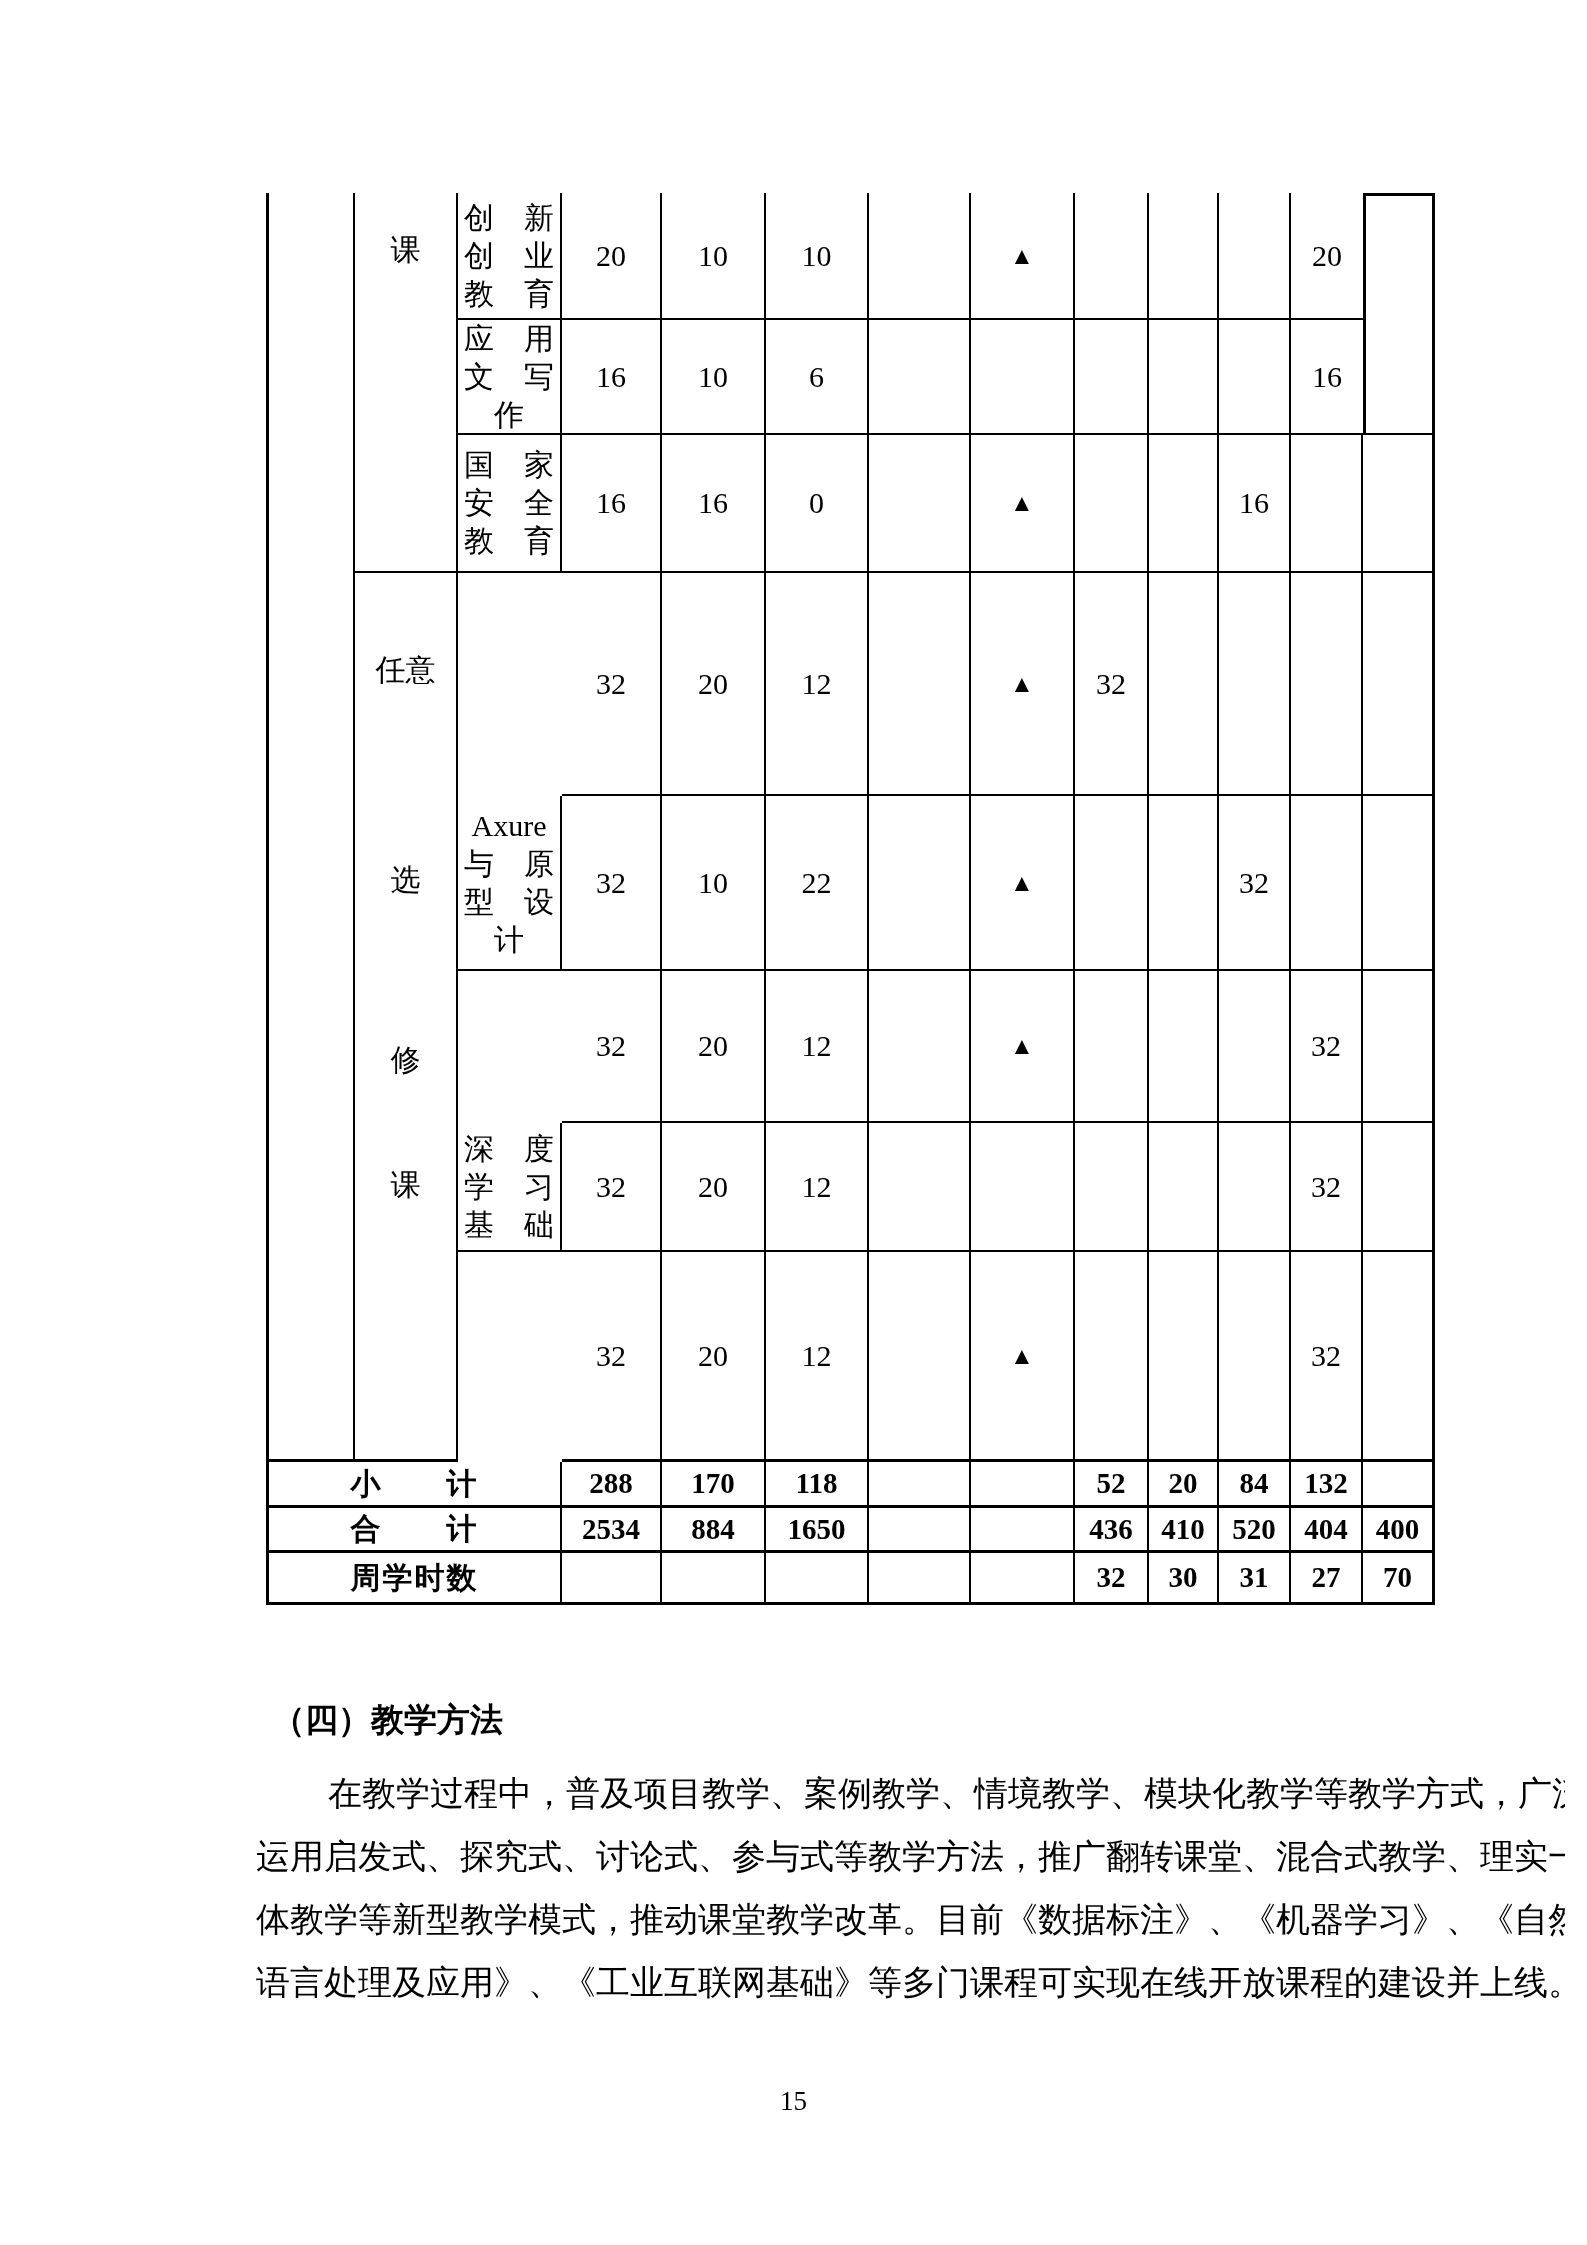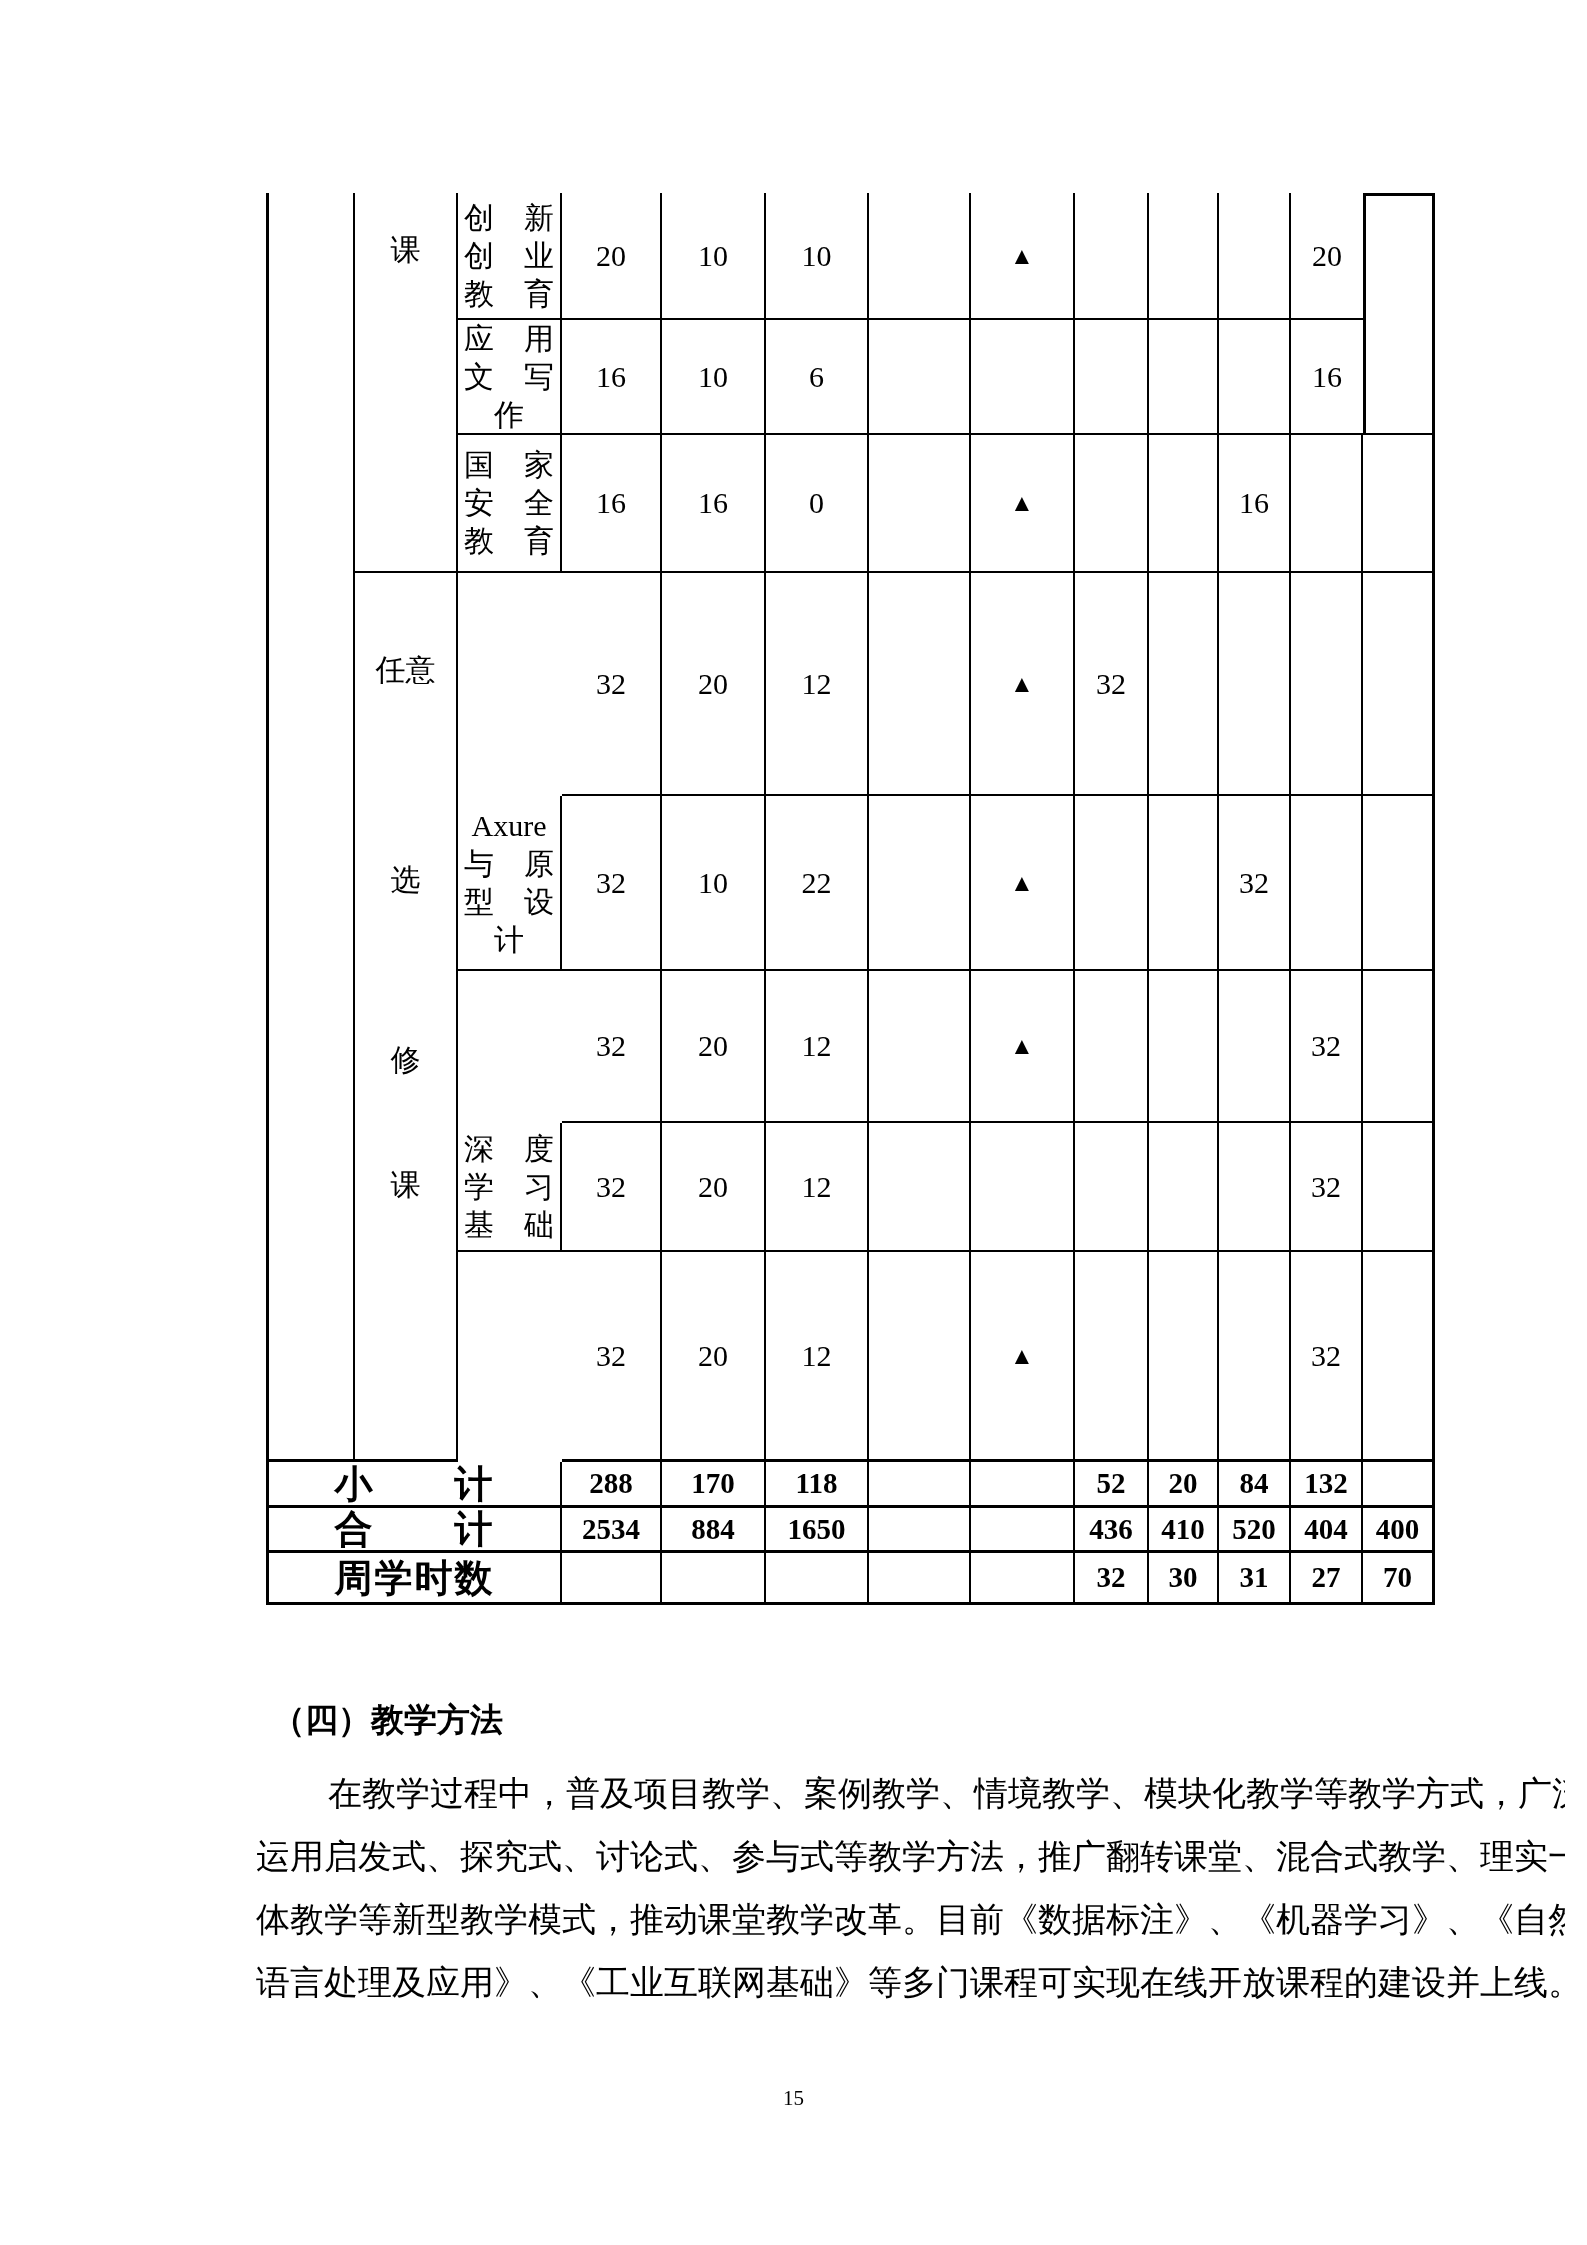--- a/index.html
+++ b/index.html
@@ -12,30 +12,30 @@
         border-left:3px solid #000;}
   .c{border-right:2px solid #000;border-bottom:2px solid #000;
      display:flex;align-items:center;justify-content:center;text-align:center;
      font-size:30px;line-height:1;overflow:hidden;}
   .name{flex-direction:column;line-height:38px;font-size:30px;}
   .tb{border-bottom-width:3px;}
   .tr3{border-right-width:3px;}
   .noR{border-right:none;}
   .box13{border:3px solid #000;border-bottom-width:2px;}
   .tri{font-size:24px;}
-  .lbl{font-weight:bold;font-size:38px;letter-spacing:2px;}
+  .lbl{font-weight:bold;font-size:30px;letter-spacing:2px;}
   .bnum{font-weight:bold;font-size:29px;}
   .rel{position:relative;}
   .abs{position:absolute;left:0;right:0;text-align:center;line-height:38px;}
   
   .heading{position:absolute;left:272px;top:1698px;font-size:33px;font-weight:bold;}
   .para{position:absolute;left:256px;top:1762px;width:1309px;font-size:34px;}
   .pline{height:63px;line-height:63px;white-space:nowrap;overflow:hidden;}
   .indent{text-indent:72px;}
-  .pagenum{position:absolute;left:0;top:2086px;width:1587px;text-align:center;font-size:21px;}
+  .pagenum{position:absolute;left:0;top:2086px;width:1587px;text-align:center;font-size:27px;}
 </style>
 </head>
 <body>
 
 <div class="page">
 
   <div class="grid">
 
     <div class="c tb" style="grid-area:1/1/9/2"></div>
 

